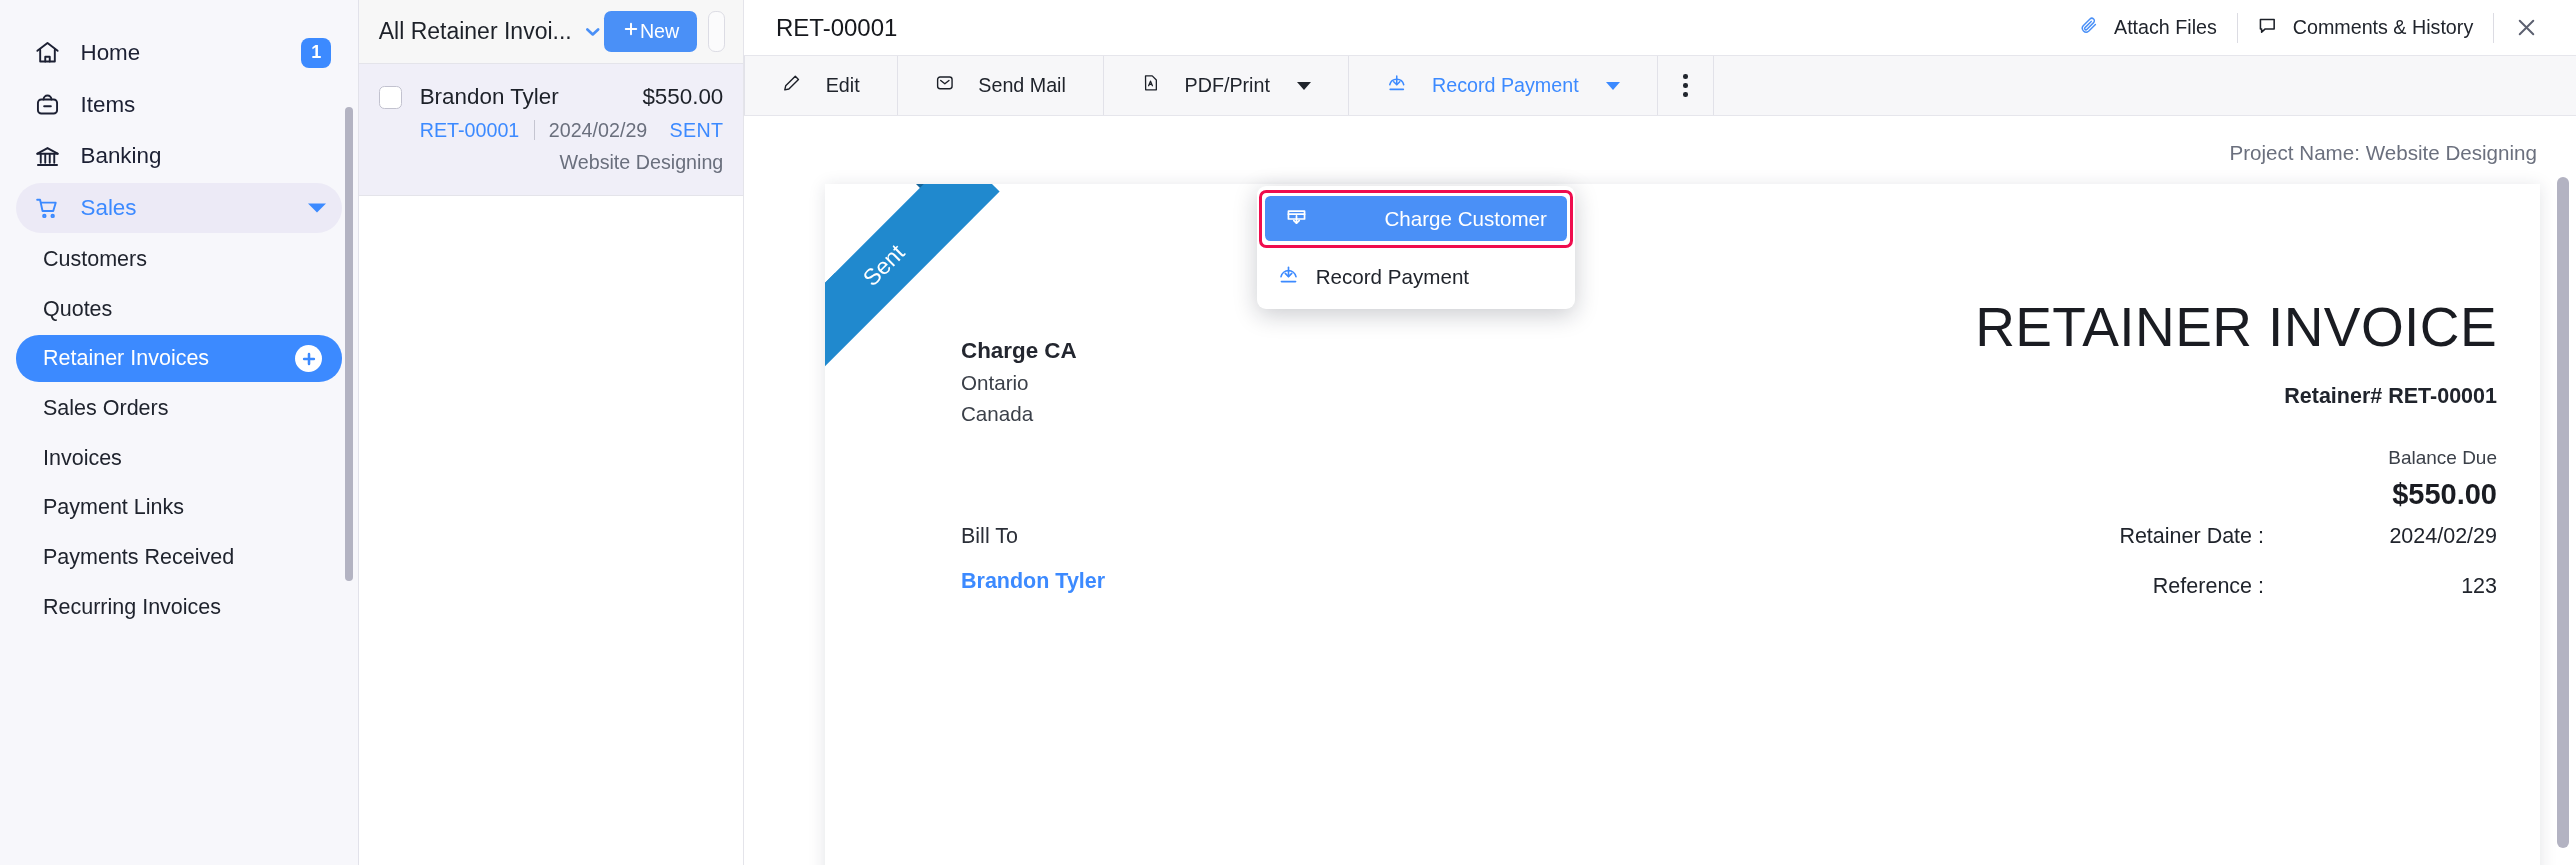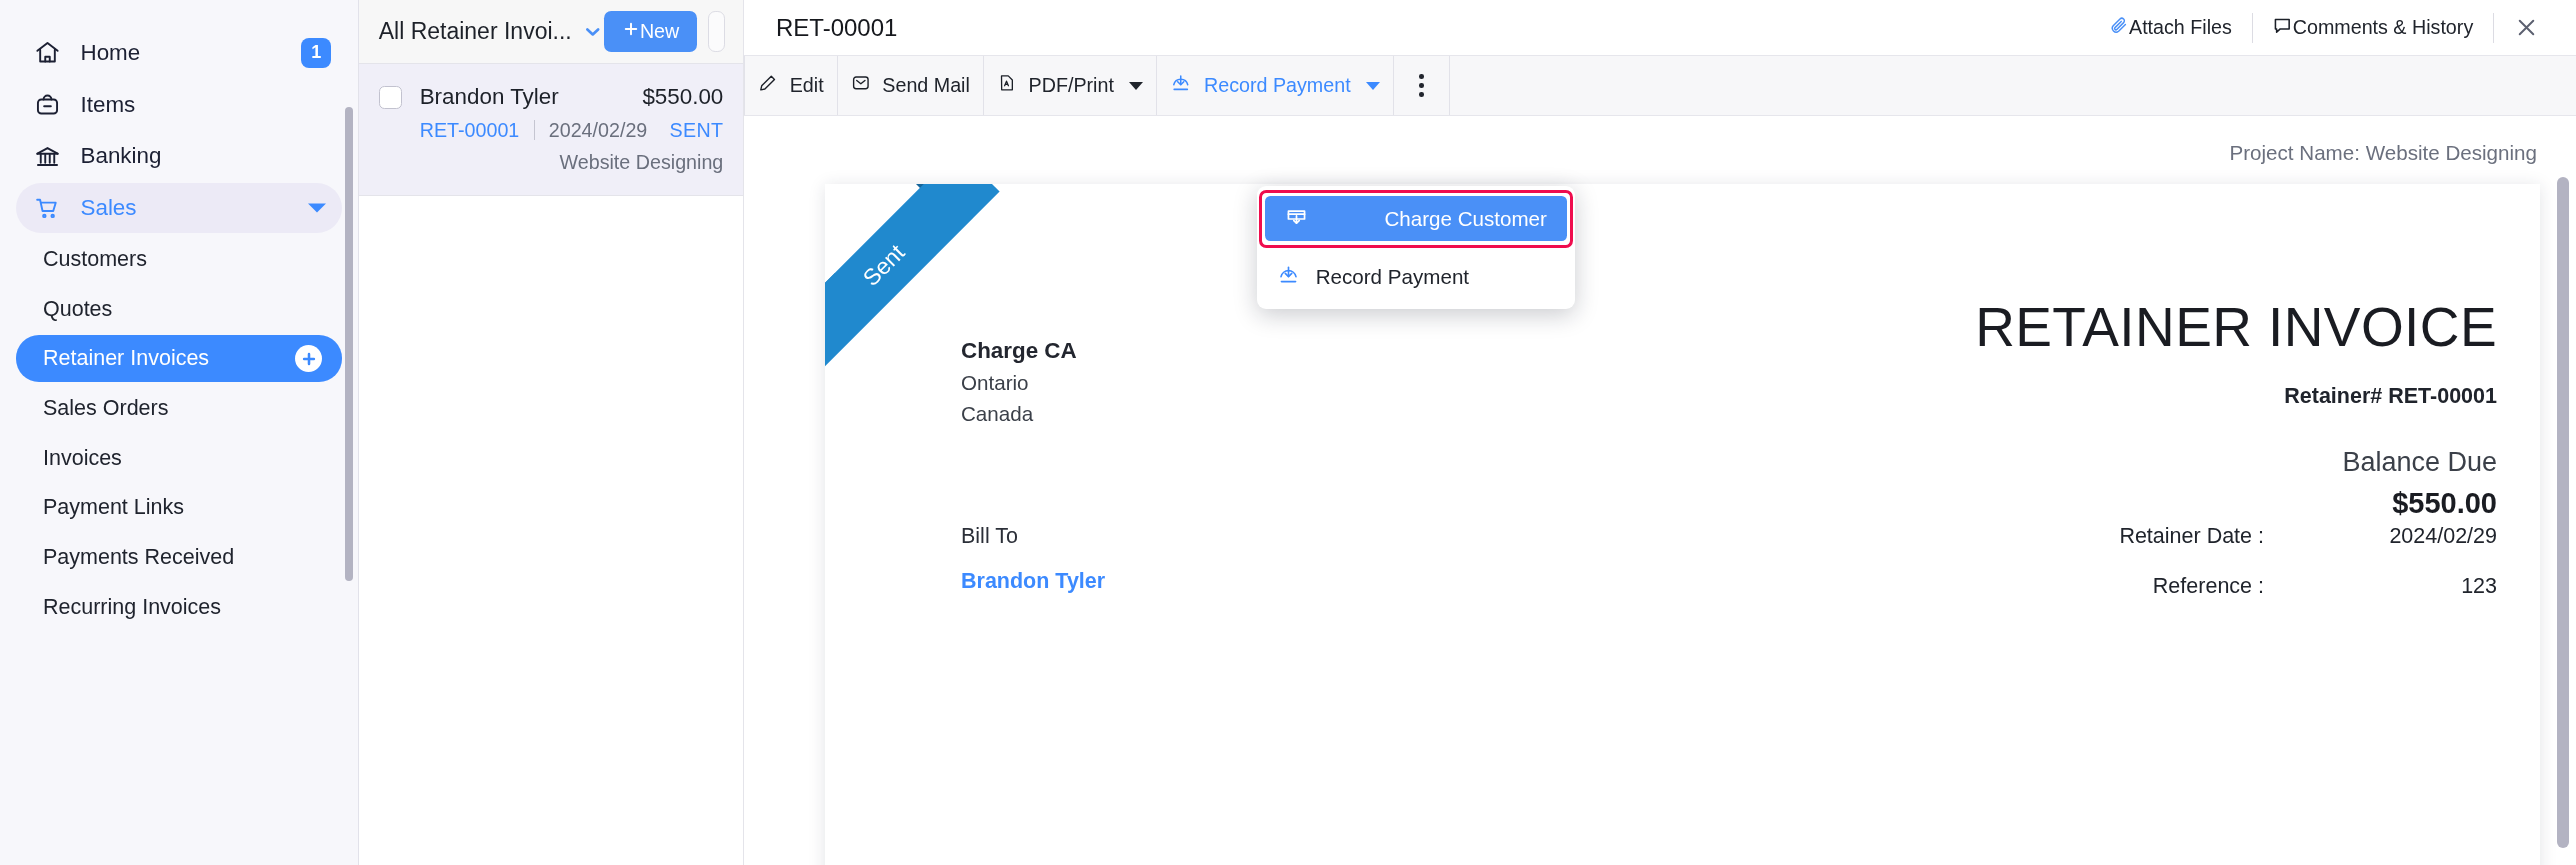--- a/index.html
+++ b/index.html
@@ -100,32 +100,32 @@
   
   .detail { flex:1; height:866px; background:#fff; border-left:0.9px solid #e4e4ea;
     position:relative; overflow:hidden; }
   .det-head {
     height:55px; display:flex; align-items:center; padding: 0 21.5px 0 32px;
     background:#fff;
   }
   .det-title { font-size:24px; color:#16181d; }
   .det-actions { margin-left:auto; display:flex; align-items:center; }
   .det-act {
-    display:flex; align-items:center; gap:0; font-size:19.7px;
+    display:flex; align-items:center; gap:15px; font-size:19.7px;
     color:#20242c; padding: 0 19.7px; cursor:pointer; white-space:nowrap;
   }
   .vline { width:0.9px; height:30px; background:#dcdce3; }
   .close-x { padding: 0 16px 0 19.7px; cursor:pointer; display:flex; align-items:center; }
 
   .toolbar {
     height:61px; background:#f7f7f9; border-top:0.9px solid #e6e6ec;
     border-bottom:0.9px solid #e6e6ec; display:flex; align-items:stretch;
   }
   .tb-btn {
-    display:flex; align-items:center; gap:12px; padding: 0 13px;
+    display:flex; align-items:center; gap:24px; padding: 0 37px;
     font-size:19.7px; color:#20242c; border-right:0.9px solid #e2e2e9;
     cursor:pointer; white-space:nowrap;
   }
   .tb-btn:first-child { border-left:0.9px solid #e2e2e9; }
   .tb-btn.accent { color:#3c8aff; }
   .tb-caret { width:0;height:0;border-left:7.2px solid transparent;
     border-right:7.2px solid transparent;border-top:8px solid currentColor;margin-left:3.6px; }
   .tb-kebab { display:flex;flex-direction:column;align-items:center;justify-content:center;
     padding: 0 25px; border-right:0.9px solid #e2e2e9; cursor:pointer; }
   .tb-kebab i { width:4.5px;height:4.5px;border-radius:50%;background:#22262f;margin:2.2px 0;display:block; }
@@ -174,21 +174,21 @@
   .rib-tail-b { left:-1.8px; top:89px; border-top:12.5px solid transparent;
     border-bottom:0 solid transparent; border-right:12.5px solid #15659b; }
 
   .org { position:absolute; left: 136px; top: 154px; }
   .org-name { font-size:22.4px; font-weight:700; color:#23262f; }
   .org-line { font-size:20.6px; color:#3b4049; margin-top:7.2px; }
 
   .inv-right { position:absolute; right: 43px; top: 116px; text-align:right; }
   .inv-h1 { font-size:55px; color:#1a1c22; letter-spacing:0.4px; line-height:1; }
   .inv-no { font-size:21.5px; font-weight:700; color:#20242c; margin-top:29px; }
-  .bal-lbl { font-size:27px; color:#3b4049; margin-top:38px; }
+  .bal-lbl { font-size:19px; color:#3b4049; margin-top:38px; }
   .bal-amt { font-size:29px; font-weight:700; color:#1a1c22; margin-top:9px; }
 
   .meta-tbl { position:absolute; right: 43px; top: 340px; font-size:21.5px; color:#20242c; }
   .meta-row { display:flex; justify-content:flex-end; align-items:center; margin-bottom:25px; }
   .meta-lbl { text-align:right; width: 233px; }
   .meta-val { width: 233px; text-align:right; }
 
   .billto { position:absolute; left: 136px; top: 340px; }
   .billto-lbl { font-size:21.5px; color:#2b2f38; }
   .billto-name { font-size:21.5px; color:#3c8aff; font-weight:700; margin-top:19.7px; }

